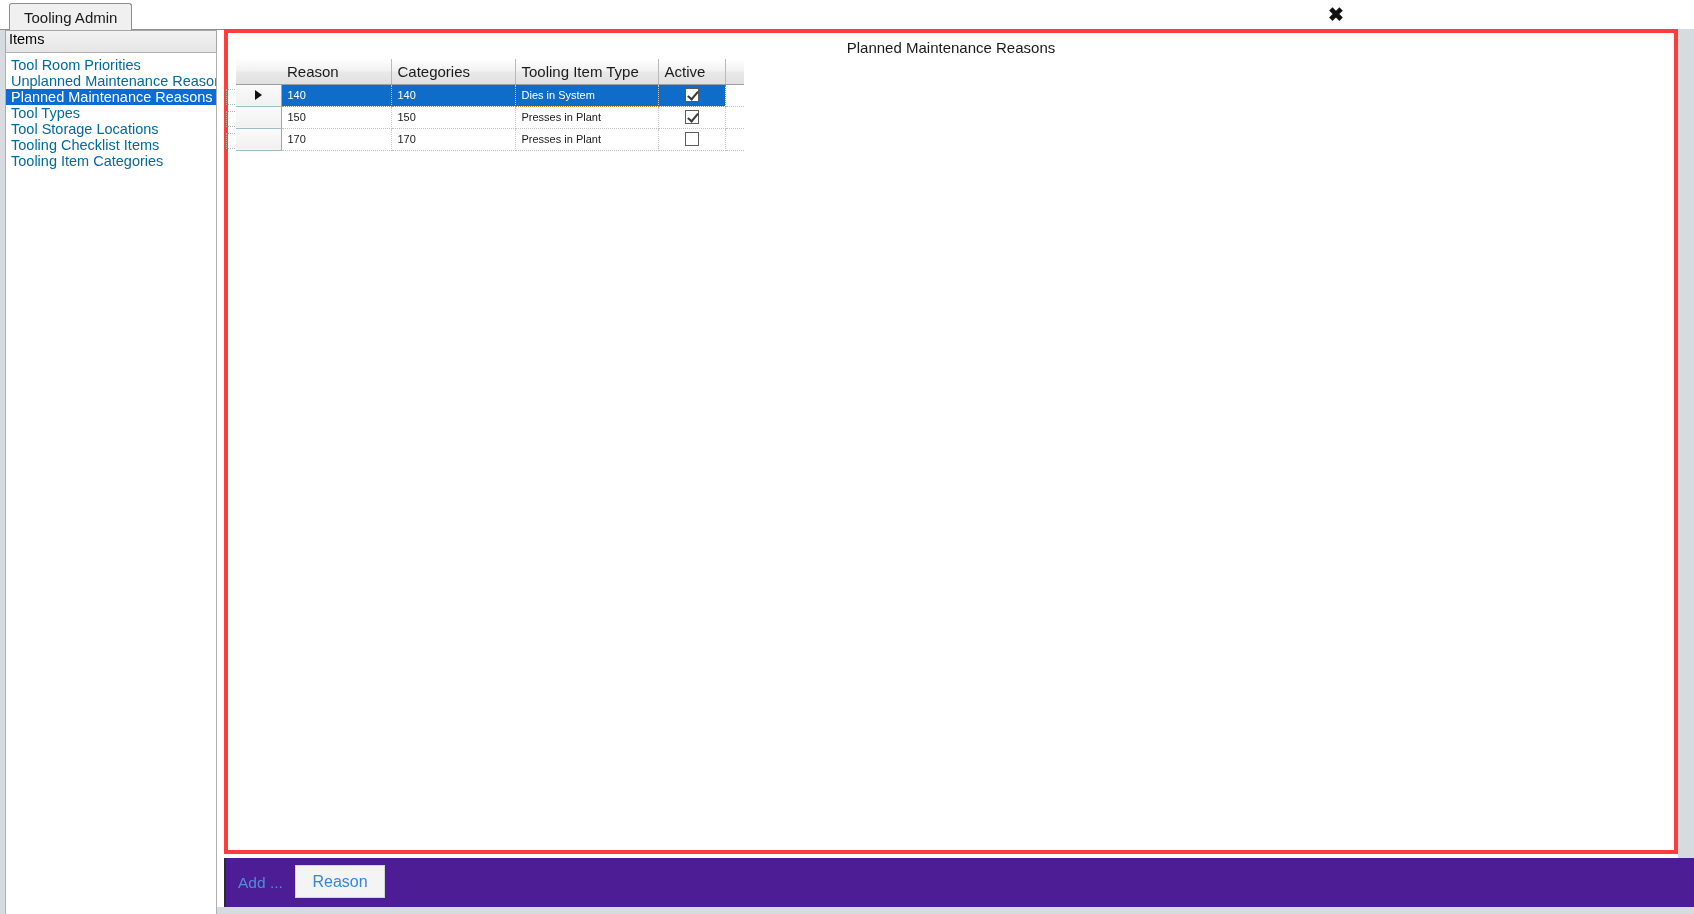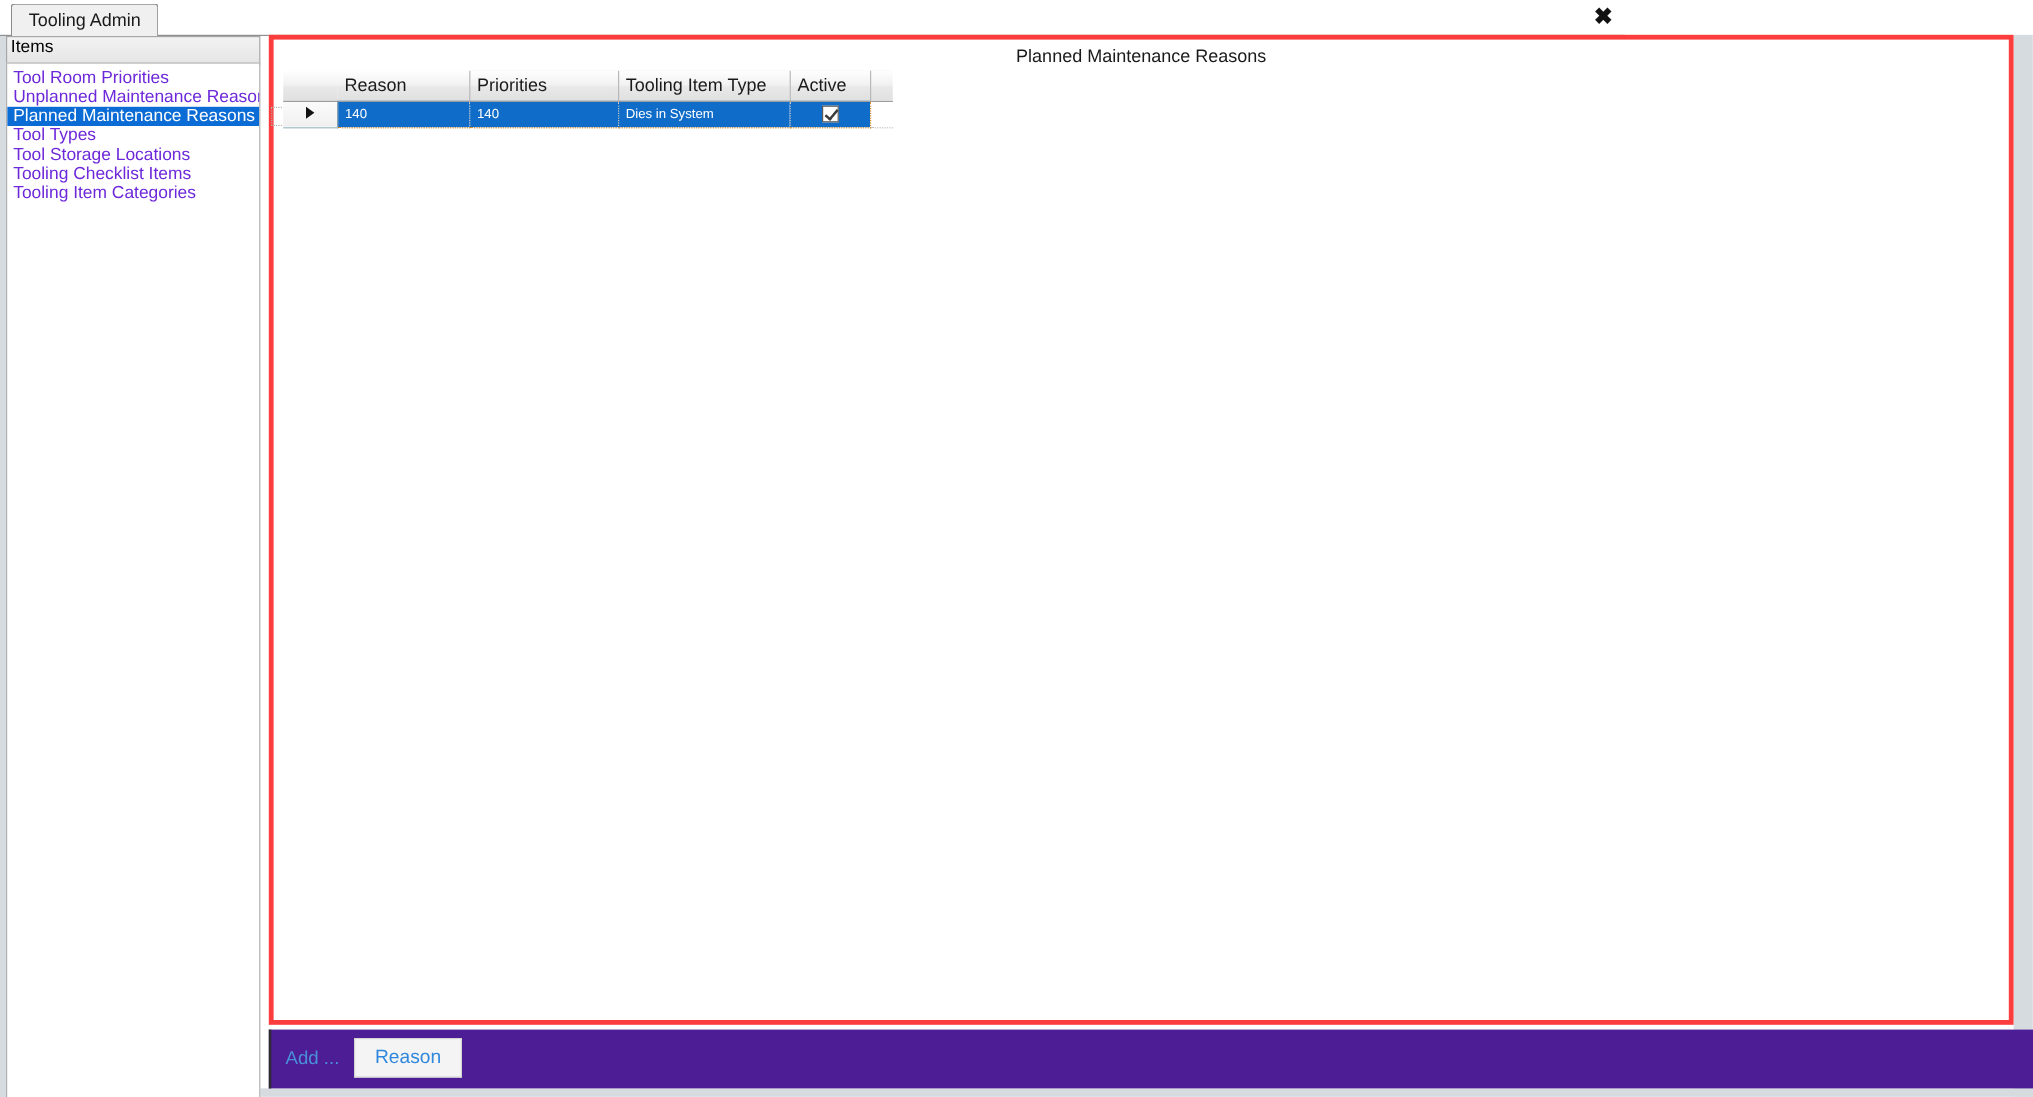--- a/index.html
+++ b/index.html
@@ -97,21 +97,21 @@
     border: 1px solid #b0b0b0;
     box-sizing: border-box;
     padding-top: 4px;
     overflow: hidden;
   }
   .sidebar-item {
     height: 16px;
     line-height: 16px;
     font-size: 14.5px;
     padding-left: 5px;
-    color: #6d28d9;
+    color: #0369a1;
     white-space: nowrap;
     cursor: default;
   }
   .sidebar-item.selected {
     background: #0a6cd4;
     color: #ffffff;
   }
 
   
   #main-panel {
@@ -340,35 +340,51 @@
           <col class="reason-col">
           <col class="desc-col">
         <col class="type-col">
           <col class="active-col">
           <col class="pad-col">
       </colgroup>
       <thead>
         <tr>
           <th class="rowsel-col"></th>
           <th class="reason-col">Reason</th>
-          <th class="desc-col">Priorities</th>
+          <th class="desc-col">Categories</th>
           <th class="type-col">Tooling Item Type</th>
           <th class="active-col">Active</th>
           <th class="pad-col"></th>
         </tr>
       </thead>
       <tbody id="grid-body">
           <tr class="selected">
             <td class="rowsel-col"><span class="row-arrow"></span></td>
             <td class="reason-col">140</td>
             <td class="desc-col">140</td>
             <td class="type-col">Dies in System</td>
             <td class="active-col"><span class="grid-checkbox checked"></span></td>
             <td class="pad-col"></td>
           </tr>
+          <tr class="">
+            <td class="rowsel-col"></td>
+            <td class="reason-col">150</td>
+            <td class="desc-col">150</td>
+            <td class="type-col">Presses in Plant</td>
+            <td class="active-col"><span class="grid-checkbox checked"></span></td>
+            <td class="pad-col"></td>
+          </tr>
+          <tr class="">
+            <td class="rowsel-col"></td>
+            <td class="reason-col">170</td>
+            <td class="desc-col">170</td>
+            <td class="type-col">Presses in Plant</td>
+            <td class="active-col"><span class="grid-checkbox"></span></td>
+            <td class="pad-col"></td>
+          </tr>
         </tbody>
     </table>
   </div>
 
   <div id="bottom-bar">
     <div id="add-label">Add ...</div>
     <div id="reason-button">Reason</div>
   </div>
 
 </div>

